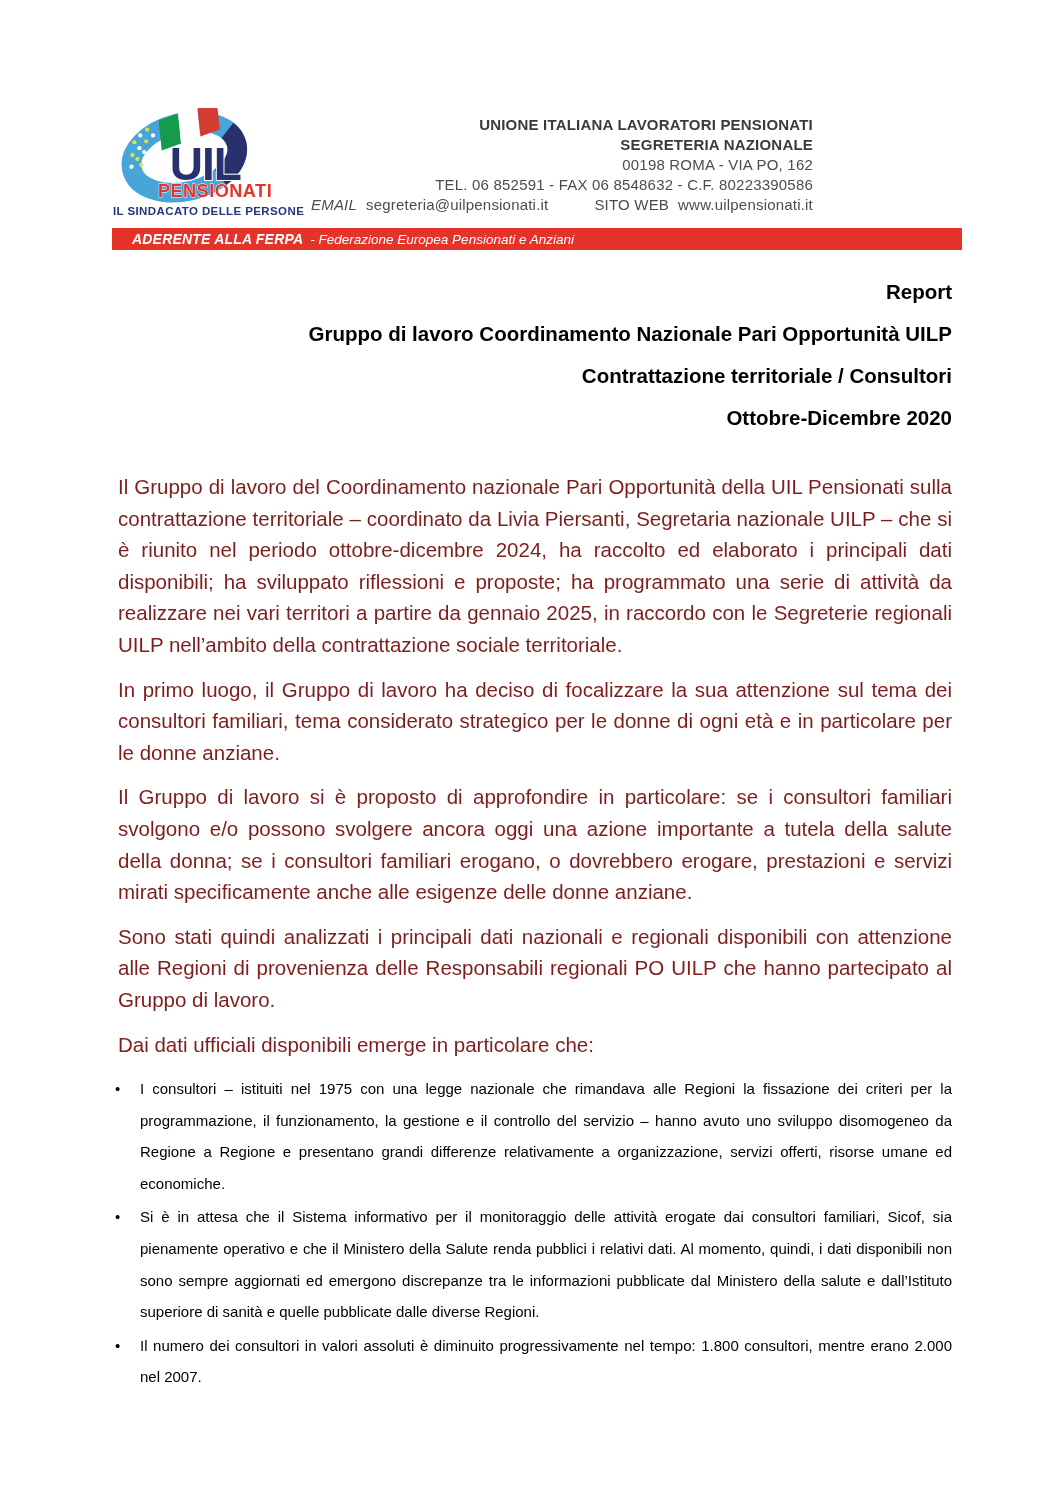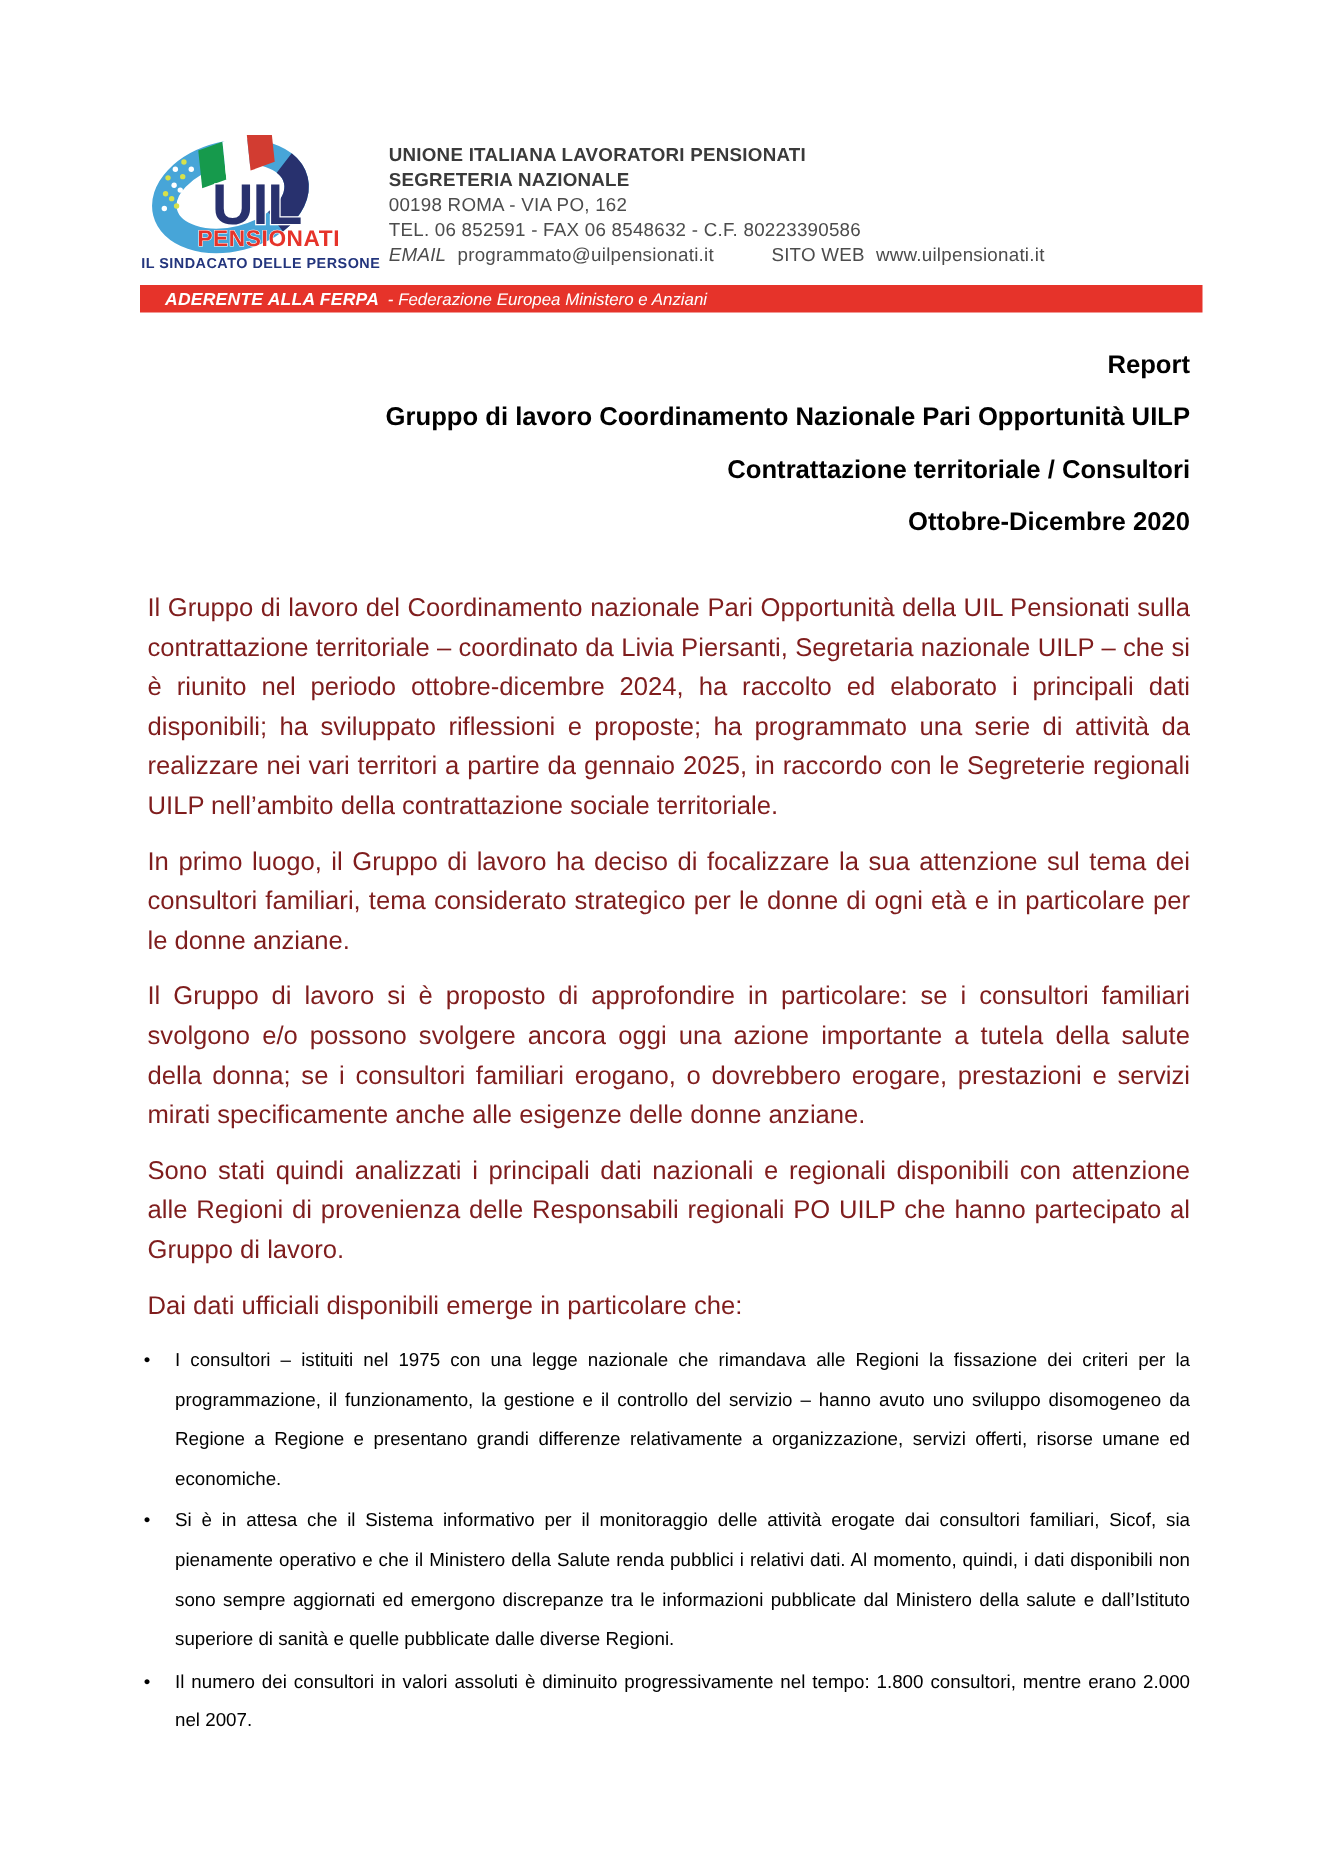--- a/index.html
+++ b/index.html
@@ -30,20 +30,21 @@
     color: #23357d;
     white-space: nowrap;
   }
   .contact-block {
     padding-top: 7px;
     margin-left: 2px;
     font-size: 15px;
     line-height: 20px;
     color: #4c4c4c;
     letter-spacing: 0.2px;
+    text-align: right;
   }
   .c-bold { font-weight: bold; color: #3a3a3a; }
   .contact-row .lbl { margin-right: 9px; font-style: italic; }
   .contact-row .web-lbl { margin-left: 46px; margin-right: 9px; }
   
   .ferpa-banner {
     margin-top: 11px;
     margin-left: 6px;
     width: 850px;
     height: 22px;
@@ -138,29 +139,29 @@
       </svg>
       <div class="logo-tagline">IL SINDACATO DELLE PERSONE</div>
     </div>
 
     <div class="contact-block">
       <div class="c-bold">UNIONE ITALIANA LAVORATORI PENSIONATI</div>
       <div class="c-bold">SEGRETERIA NAZIONALE</div>
       <div>00198 ROMA  -  VIA PO, 162</div>
       <div>TEL. 06 852591  -  FAX  06 8548632  -  C.F. 80223390586</div>
       <div class="contact-row">
-        <span class="lbl">EMAIL</span><span>programmato@uilpensionati.it</span><span class="web-lbl">SITO WEB</span><span>www.uilpensionati.it</span>
+        <span class="lbl">EMAIL</span><span>segreteria@uilpensionati.it</span><span class="web-lbl">SITO WEB</span><span>www.uilpensionati.it</span>
       </div>
     </div>
 
   </header>
 
   <div class="ferpa-banner">
     <span class="banner-bold">ADERENTE ALLA FERPA</span>
-    <span class="banner-rest">- Federazione Europea Ministero e Anziani</span>
+    <span class="banner-rest">- Federazione Europea Pensionati e Anziani</span>
   </div>
 
   <main class="doc-main">
     <div class="titles">
       <h1 class="title-line">Report</h1>
       <h2 class="title-line">Gruppo di lavoro Coordinamento Nazionale Pari Opportunità UILP</h2>
       <h2 class="title-line">Contrattazione territoriale / Consultori</h2>
       <h2 class="title-line">Ottobre-Dicembre 2020</h2>
     </div>
 

